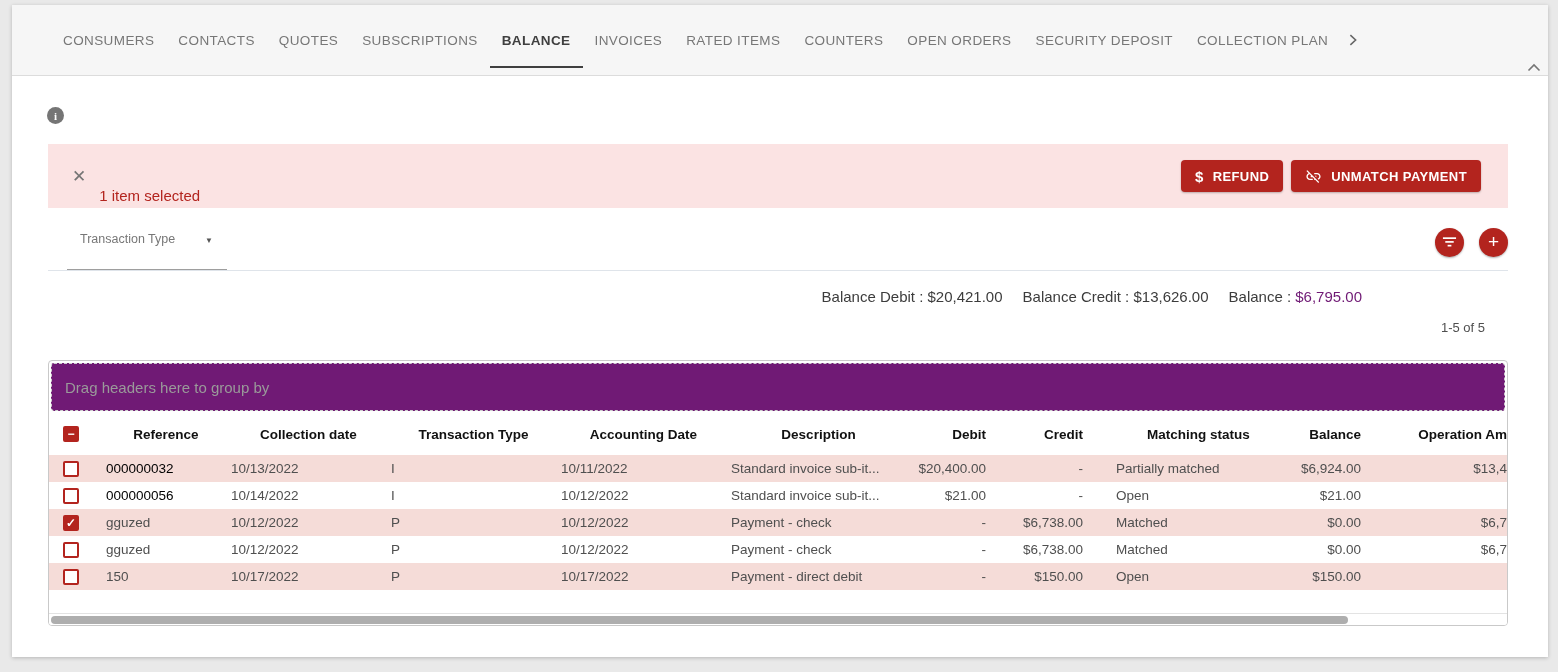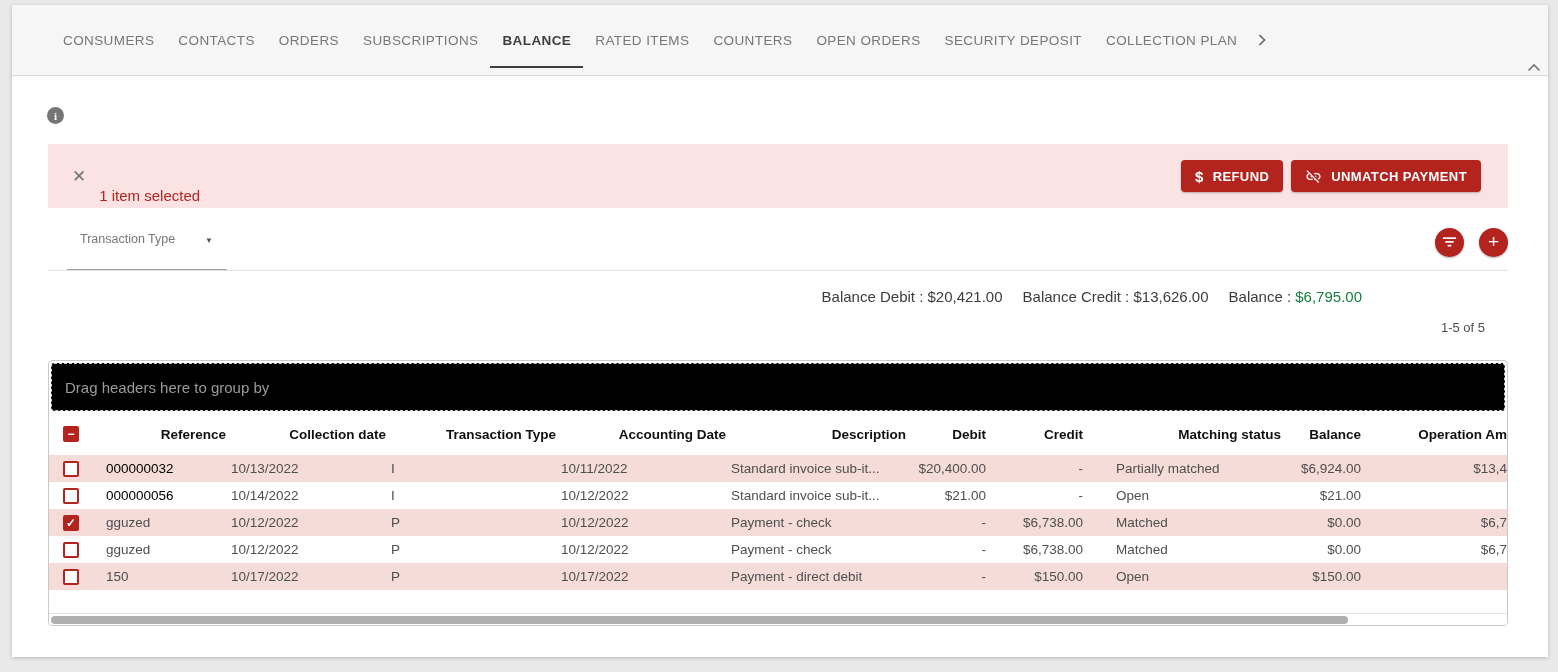--- a/index.html
+++ b/index.html
@@ -47,31 +47,31 @@
   .icon-circle { width:29px; height:29px; border-radius:50%; background:#b3241e; color:#fff;
                  display:flex; align-items:center; justify-content:center; cursor:pointer;
                  box-shadow:0 1px 2px rgba(0,0,0,.3); }
   .icon-circle .plus { font-size:19px; line-height:1; margin-top:-2px; }
 
   .divider { margin:6px 40px 0 36px; border-top:1px solid #dfe4ea; }
 
   
   .summary { margin:17px 186px 0 0; display:flex; justify-content:flex-end; gap:20px;
              font-size:15px; color:#3c3c3c; }
-  .summary .green { color:#15803d; }
+  .summary .green { color:#701a75; }
   .pagination { margin:15px 63px 0 8px; text-align:right; font-size:13px; color:#4f4f4f; }
 
   
   .table-wrap { margin:25px 40px 0 36px; height:266px; border:1px solid #c9c9c9;
                 border-radius:4px; position:relative; overflow:hidden; background:#fff; }
-  .group-zone { margin:2px; height:48px; background:#000000; border:1px dashed #cfcfcf;
+  .group-zone { margin:2px; height:48px; background:#701a75; border:1px dashed #cfcfcf;
                 border-radius:3px; display:flex; align-items:center; padding-left:13px;
                 color:#9a9a9a; font-size:15px; }
   table { width:1458px; border-collapse:collapse; table-layout:fixed; font-size:13.5px; }
-  thead th { height:42px; font-weight:bold; color:#111; text-align:right; vertical-align:middle; }
+  thead th { height:42px; font-weight:bold; color:#111; text-align:center; vertical-align:middle; }
   tbody td { height:27px; color:#4f4f4f; vertical-align:middle; white-space:nowrap; overflow:hidden; }
   tr.alt td { background:#f5dcd8; }
   .c-check { width:48px; text-align:center; }
   th.c-check, td.c-check { padding-left:14px; }
   .pad-l { padding-left:5px; }
   .pad-l9 { padding-left:9px; }
   .pad-l25 { padding-left:25px; }
   .num { text-align:right; }
   .pr5 { padding-right:5px; } .pr8 { padding-right:8px; } .pr0 { padding-right:0; }
   .link { color:#000000; cursor:pointer; }
@@ -87,23 +87,24 @@
 </style>
 </head>
 <body>
 
 <div class="card">
 
   <div class="tabbar">
     <div class="tabs">
         <span class="tab">CONSUMERS</span>
         <span class="tab">CONTACTS</span>
-        <span class="tab">ORDERS</span>
+        <span class="tab">QUOTES</span>
         <span class="tab">SUBSCRIPTIONS</span>
         <span class="tab active">BALANCE</span>
+        <span class="tab">INVOICES</span>
         <span class="tab">RATED ITEMS</span>
         <span class="tab">COUNTERS</span>
         <span class="tab">OPEN ORDERS</span>
         <span class="tab">SECURITY DEPOSIT</span>
         <span class="tab">COLLECTION PLAN</span>
       </div>
     <span class="more-tabs">
       <svg width="14" height="14" viewBox="0 0 16 16">
           <polyline points="5,2.5 11,8 5,13.5" fill="none" stroke="#666" stroke-width="1.8"></polyline>
         </svg>

